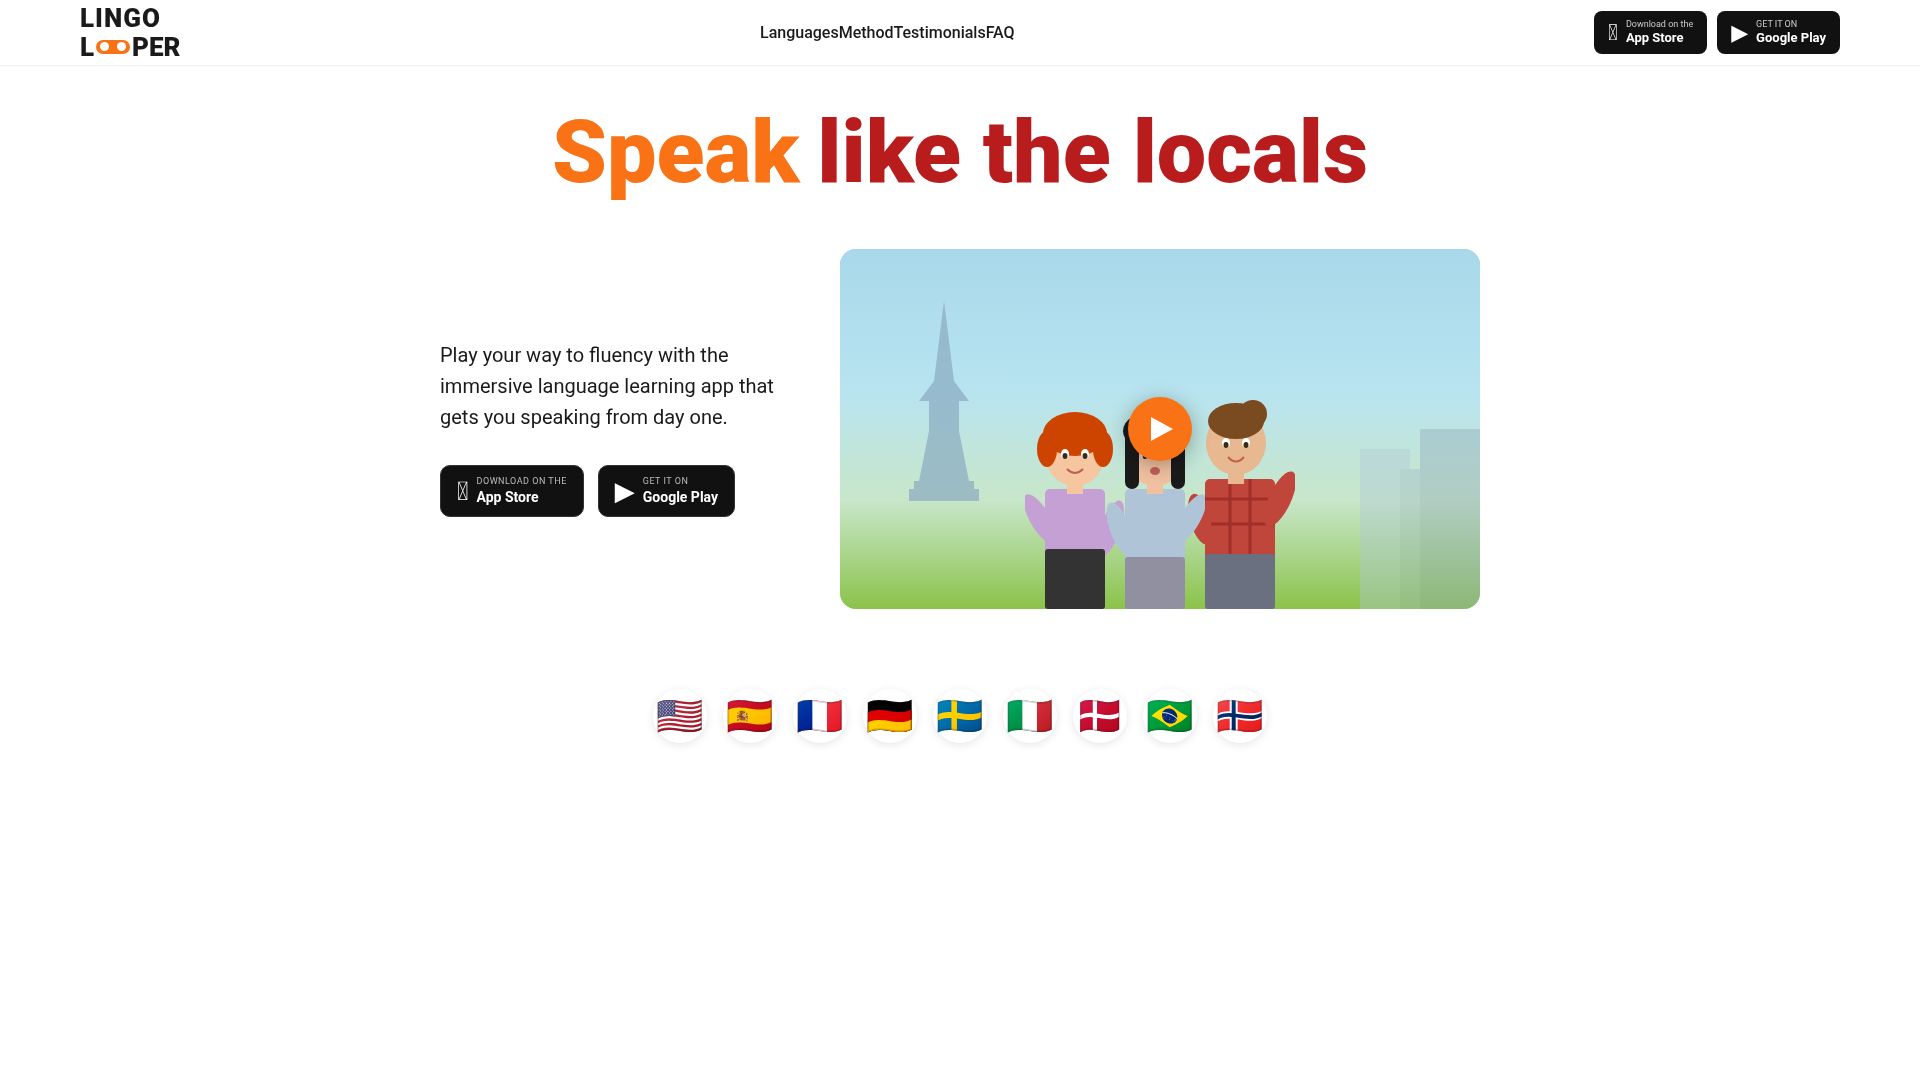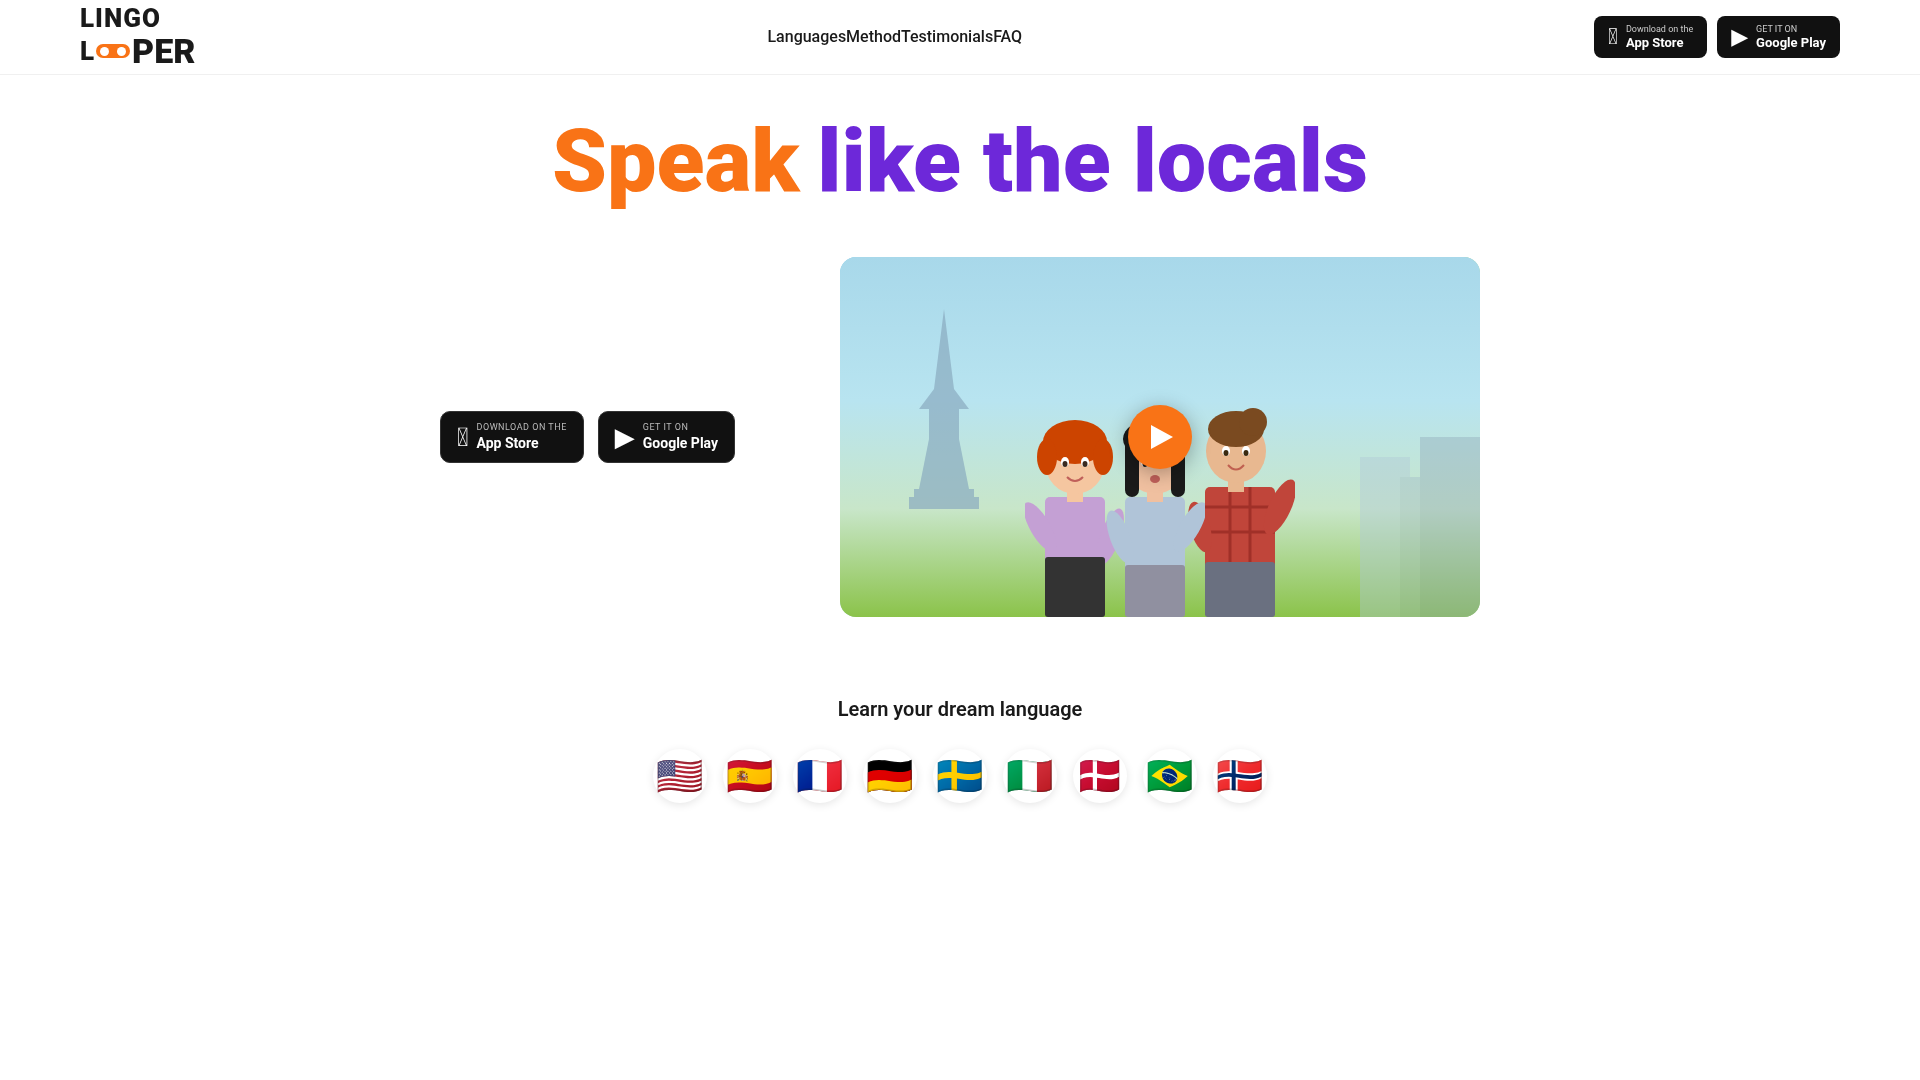--- a/index.html
+++ b/index.html
@@ -27,21 +27,21 @@
     .logo-bottom-oval::before {
       content: ''; position: absolute;
       width: 9px; height: 9px; background: #fff;
       border-radius: 50%; top: 2.5px; left: 4px;
     }
     .logo-bottom-oval::after {
       content: ''; position: absolute;
       width: 9px; height: 9px; background: #fff;
       border-radius: 50%; top: 2.5px; right: 4px;
     }
-    .logo-bottom-per { font-size: 34px; font-weight: 900; color: #1a1a1a; }
+    .logo-bottom-per { font-size: 26px; font-weight: 900; color: #1a1a1a; }
 
     nav .nav-links { display: flex; align-items: center; }
     nav .nav-links a {
       text-decoration: none; color: #1a1a1a; font-size: 16px; font-weight: 500;
     }
 
     .nav-store-buttons { display: flex; gap: 10px; align-items: center; }
     .store-btn {
       display: flex; align-items: center; gap: 8px;
       background: #111; color: #fff;
@@ -54,21 +54,21 @@
     .store-btn-small { font-size: 9px; color: #ccc; }
     .store-btn-big { font-size: 13px; font-weight: 700; }
 
     
     .hero { padding: 40px 92px 20px; text-align: center; }
     .hero h1 {
       font-size: 88px; font-weight: 900; line-height: 1.05;
       display: flex; justify-content: center; align-items: baseline; gap: 18px; flex-wrap: wrap;
     }
     .hero h1 .speak { color: #f97316; }
-    .hero h1 .rest { color: #6d28d9; }
+    .hero h1 .rest { color: #b91c1c; }
 
     
     .main-content {
       display: flex; align-items: center; justify-content: center;
       padding: 30px 80px 40px;
       gap: 60px;
       max-width: 1200px;
       margin: 0 auto;
     }
 
@@ -202,20 +202,21 @@
 
 <section class="hero">
   <h1>
     <span class="speak">Speak</span>
     <span class="rest">like the locals</span>
   </h1>
 </section>
 
 <div class="main-content">
   <div class="left-col">
+    <p>Play your way to fluency with the immersive language learning app that gets you speaking from day one.</p>
     <div class="cta-buttons">
       <a href="#" class="cta-store-btn">
         <span class="cta-store-btn-icon"></span>
         <span class="cta-store-btn-text">
           <span class="cta-store-btn-small">Download on the</span>
           <span class="cta-store-btn-big">App Store</span>
         </span>
       </a>
       <a href="#" class="cta-store-btn">
         <span class="cta-store-btn-icon">▶</span>
@@ -333,21 +334,20 @@
           <rect x="20" y="175" width="70" height="55" rx="3" fill="#6a7080"></rect>
         </svg>
       </div>
     </div>
 
     <div class="play-btn"></div>
   </div>
 </div>
 
 <section class="languages-section">
-  <h2>Learn your dream language</h2>
   <div class="flags-row">
     <div class="flag-item">🇺🇸</div>
     <div class="flag-item">🇪🇸</div>
     <div class="flag-item">🇫🇷</div>
     <div class="flag-item">🇩🇪</div>
     <div class="flag-item">🇸🇪</div>
     <div class="flag-item">🇮🇹</div>
     <div class="flag-item">🇩🇰</div>
     <div class="flag-item">🇧🇷</div>
     <div class="flag-item">🇳🇴</div>

